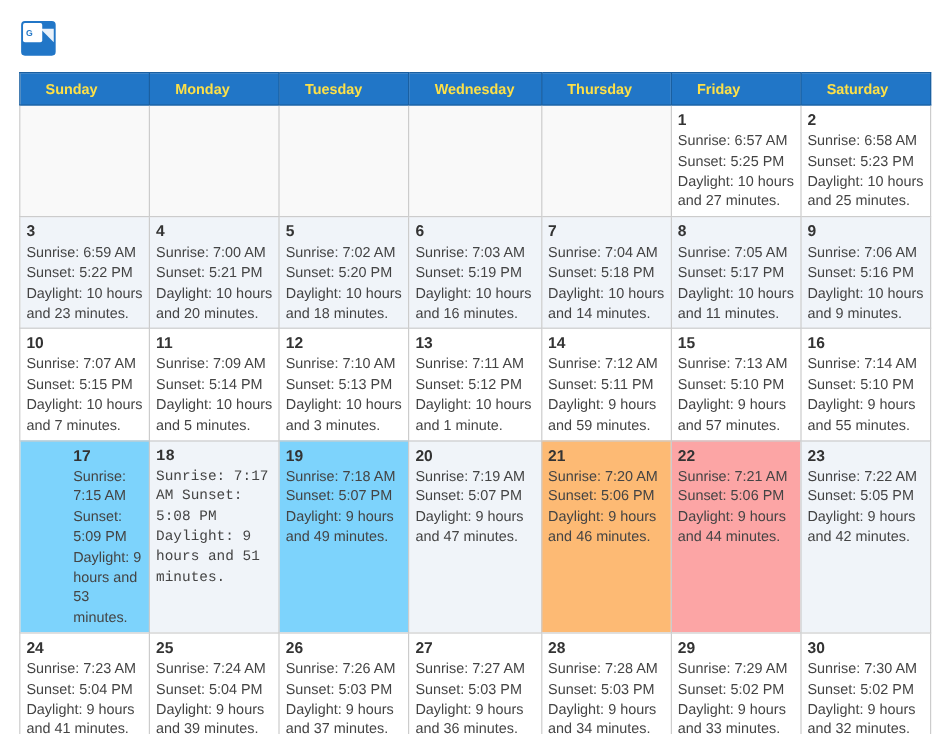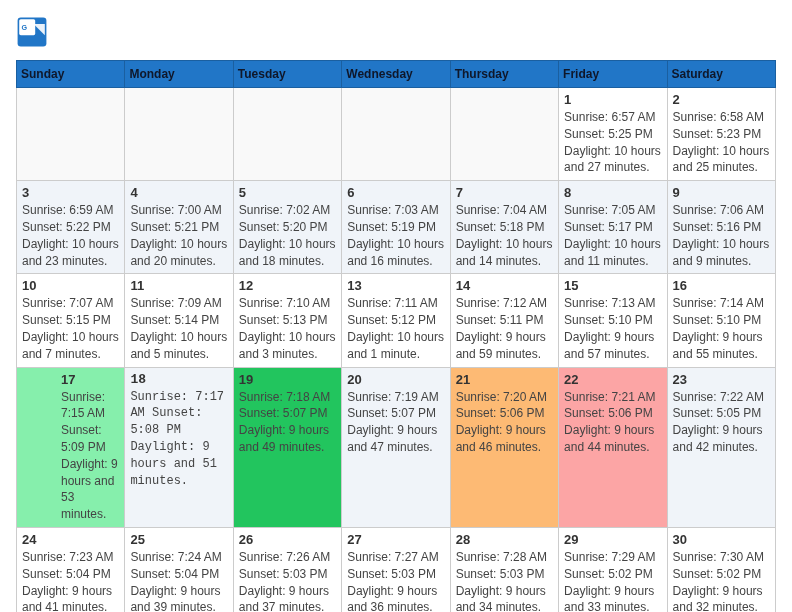--- a/index.html
+++ b/index.html
@@ -45,23 +45,23 @@
       color: #555;
       font-weight: normal;
     }
     .calendar {
       width: 100%;
       border-collapse: collapse;
       font-size: 11px;
     }
     .calendar th {
       background: #2176c7;
-      color: #0f172a;
+      color: #fde047;
       text-align: left;
-      padding: 6px 4px;
+      padding: 6px 21px;
       font-size: 12px;
       border: 1px solid #1a5fa0;
     }
     .calendar td {
       border: 1px solid #ccc;
       vertical-align: top;
       padding: 4px 5px;
       width: 107px;
       height: 80px;
       background: #fff;
@@ -221,33 +221,33 @@
 Daylight: 9 hours and 57 minutes.</div>
         </td>
         <td>
           <span class="day-number">16</span>
           <div class="day-info">Sunrise: 7:14 AM
 Sunset: 5:10 PM
 Daylight: 9 hours and 55 minutes.</div>
         </td>
       </tr>
       <tr>
-        <td style="background: #86efac; padding-left: 44px;">
+        <td style="background: #7dd3fc; padding-left: 44px;">
           <span class="day-number">17</span>
           <div class="day-info">Sunrise: 7:15 AM
 Sunset: 5:09 PM
 Daylight: 9 hours and 53 minutes.</div>
         </td>
         <td style="background: rgb(240, 244, 249); font-family: Liberation Mono, monospace;">
           <span class="day-number">18</span>
           <div class="day-info">Sunrise: 7:17 AM
 Sunset: 5:08 PM
 Daylight: 9 hours and 51 minutes.</div>
         </td>
-        <td style="background: #22c55e;">
+        <td style="background: #7dd3fc;">
           <span class="day-number">19</span>
           <div class="day-info">Sunrise: 7:18 AM
 Sunset: 5:07 PM
 Daylight: 9 hours and 49 minutes.</div>
         </td>
         <td style="background: rgb(240, 244, 249);">
           <span class="day-number">20</span>
           <div class="day-info">Sunrise: 7:19 AM
 Sunset: 5:07 PM
 Daylight: 9 hours and 47 minutes.</div>

